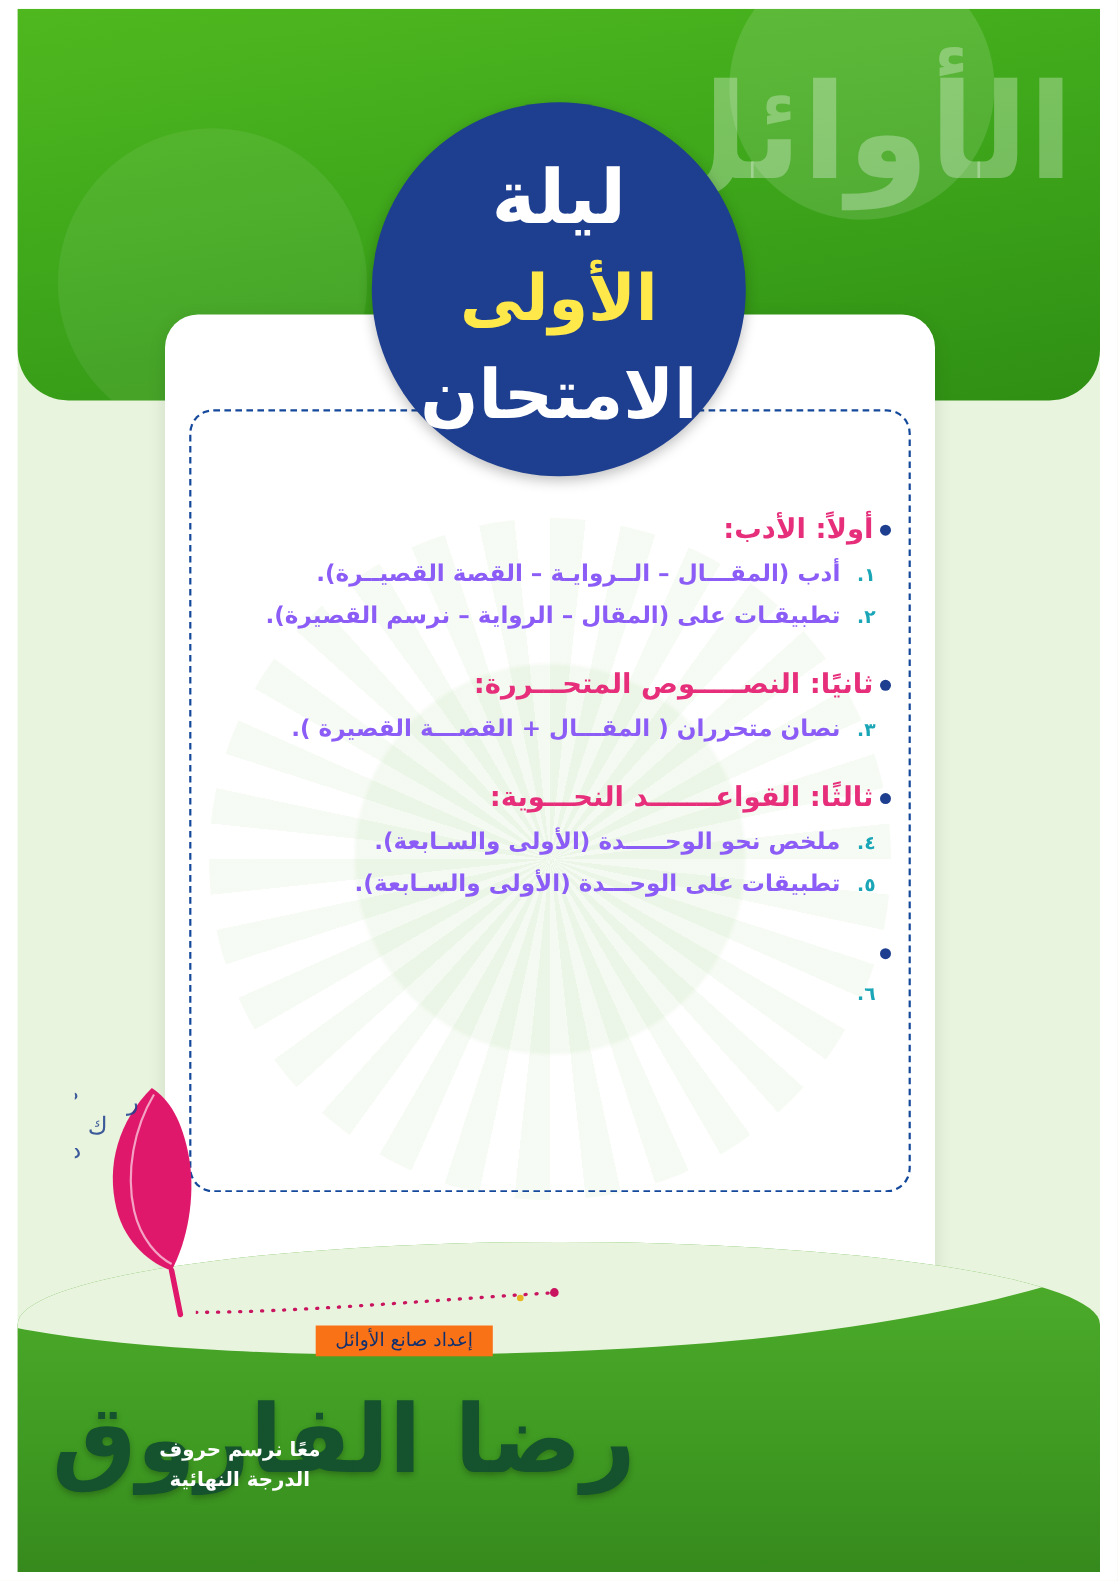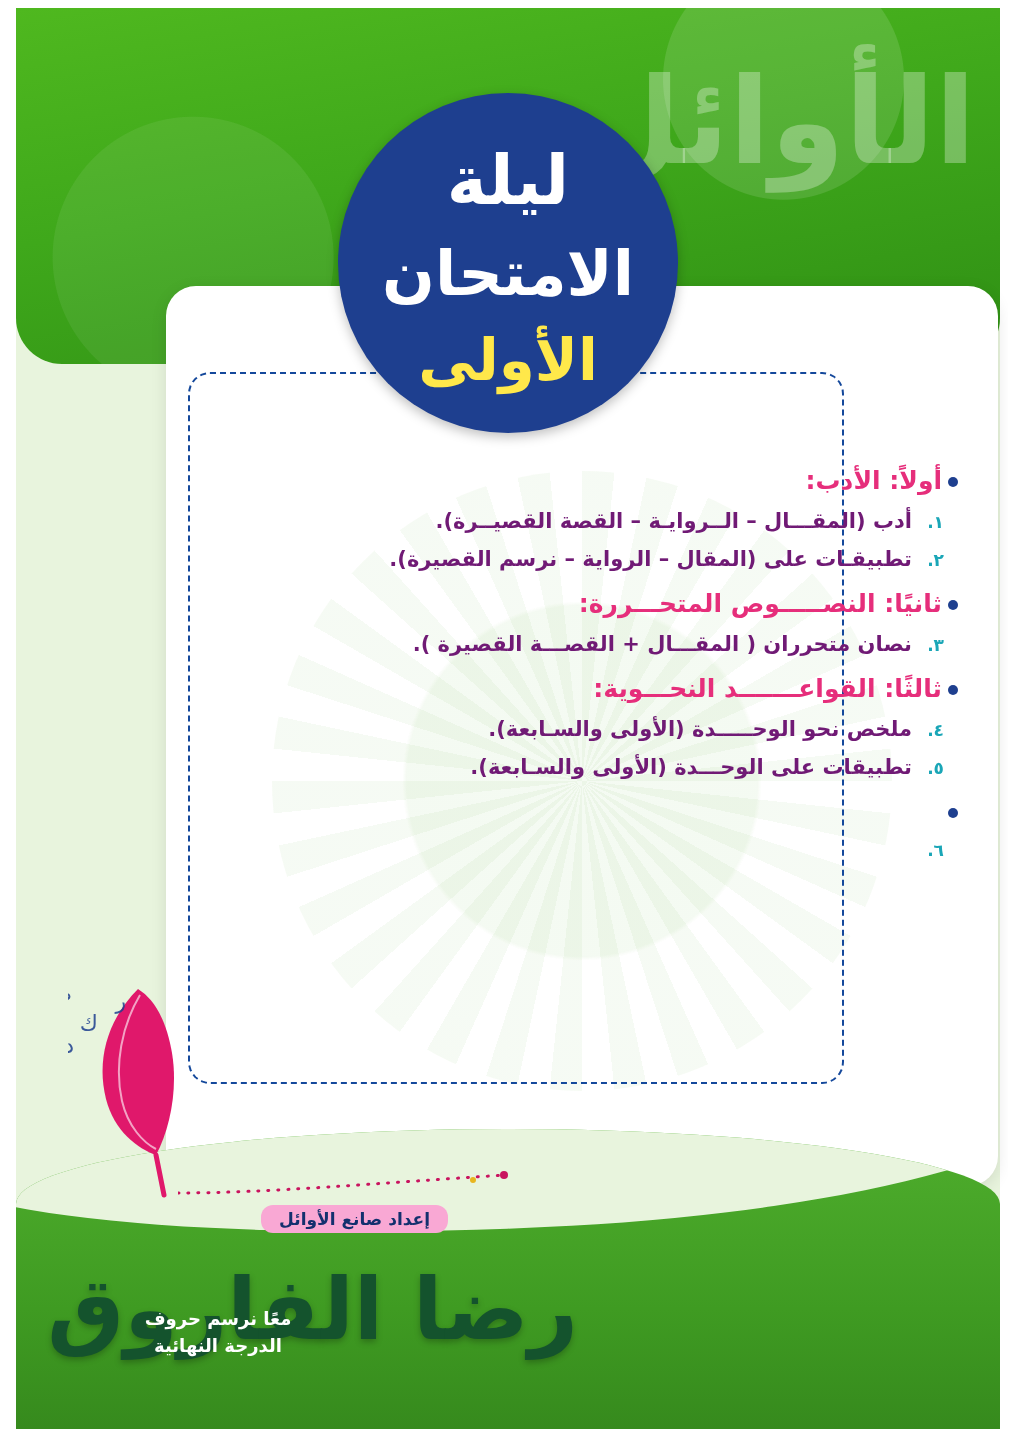--- a/index.html
+++ b/index.html
@@ -107,23 +107,23 @@
     height:140px;
     background:#e8f4dd;
     border-bottom-left-radius: 55% 100px;
     border-bottom-right-radius: 45% 120px;
     transform: rotate(-3deg);
   }
 
   
   .card {
     position: absolute;
-    left: 158px;
+    left: 142px;
     top: 278px;
-    width: 832px;
+    width: 700px;
     height: 900px;
     background: #ffffff;
     border-radius: 30px;
     box-shadow: 0 4px 16px rgba(0,0,0,0.10);
     overflow: hidden;
   }
   .card-watermark{
     position:absolute;
     left:50%;
     top:55%;
@@ -196,52 +196,52 @@
     white-space: nowrap;
   }
   .section-head .dot {
     display: inline-block;
     width: 10px; height: 10px;
     border-radius: 50%;
     background: #1e3f8f;
     margin-left: 6px;
     vertical-align: middle;
   }
-  .section-gap { margin-top: 18px; }
+  .section-gap { margin-top: 36px; }
 
   .item {
     display: flex;
     flex-direction: row;
     align-items: baseline;
     gap: 10px;
     color: #1aa6b7;
     font-size: 21px;
     font-weight: bold;
     margin: 14px 14px 0 0;
     white-space: nowrap;
   }
   .item .num {
     color: #1aa6b7;
     font-size: 17px;
     min-width: 22px;
     text-align: right;
   }
-  .item .txt { color: #701a75; }
+  .item .txt { color: #8b5cf6; }
 
   
   .footer-badge {
     position: absolute;
     right: 560px;
     bottom: 196px;
-    background: #f9a8d4;
+    background: #f97316;
     color: #13306e;
     font-size: 17px;
-    font-weight: bold;
+    font-weight: normal;
     padding: 4px 18px;
-    border-radius: 12px;
+    border-radius: 0;
     white-space: nowrap;
     z-index: 6;
   }
   .author-name {
     position: absolute;
     right: 430px;
     bottom: 70px;
     color: #14532d;
     font-size: 86px;
     font-weight: bold;
@@ -337,22 +337,22 @@
         </div>
         <div class="item">
           <span class="num">٦.</span>
         </div>
 
       </div>
     </div>
 
     <div class="title-circle">
       <div class="title-line l1">ليلة</div>
+      <div class="title-line l3">الأولى</div>
       <div class="title-line l2">الامتحان</div>
-      <div class="title-line l3">الأولى</div>
     </div>
 
     <div class="bottom-hill"></div>
 
     <svg class="dotted-line" viewBox="0 0 330 26">
       <path d="M0,22 C90,22 200,12 328,4" fill="none" stroke="#c9145f" stroke-width="3" stroke-linecap="round" stroke-dasharray="1 9"></path>
       <circle cx="326" cy="4" r="4" fill="#c9145f"></circle>
       <circle cx="295" cy="9" r="3" fill="#e8b61f"></circle>
     </svg>
 

